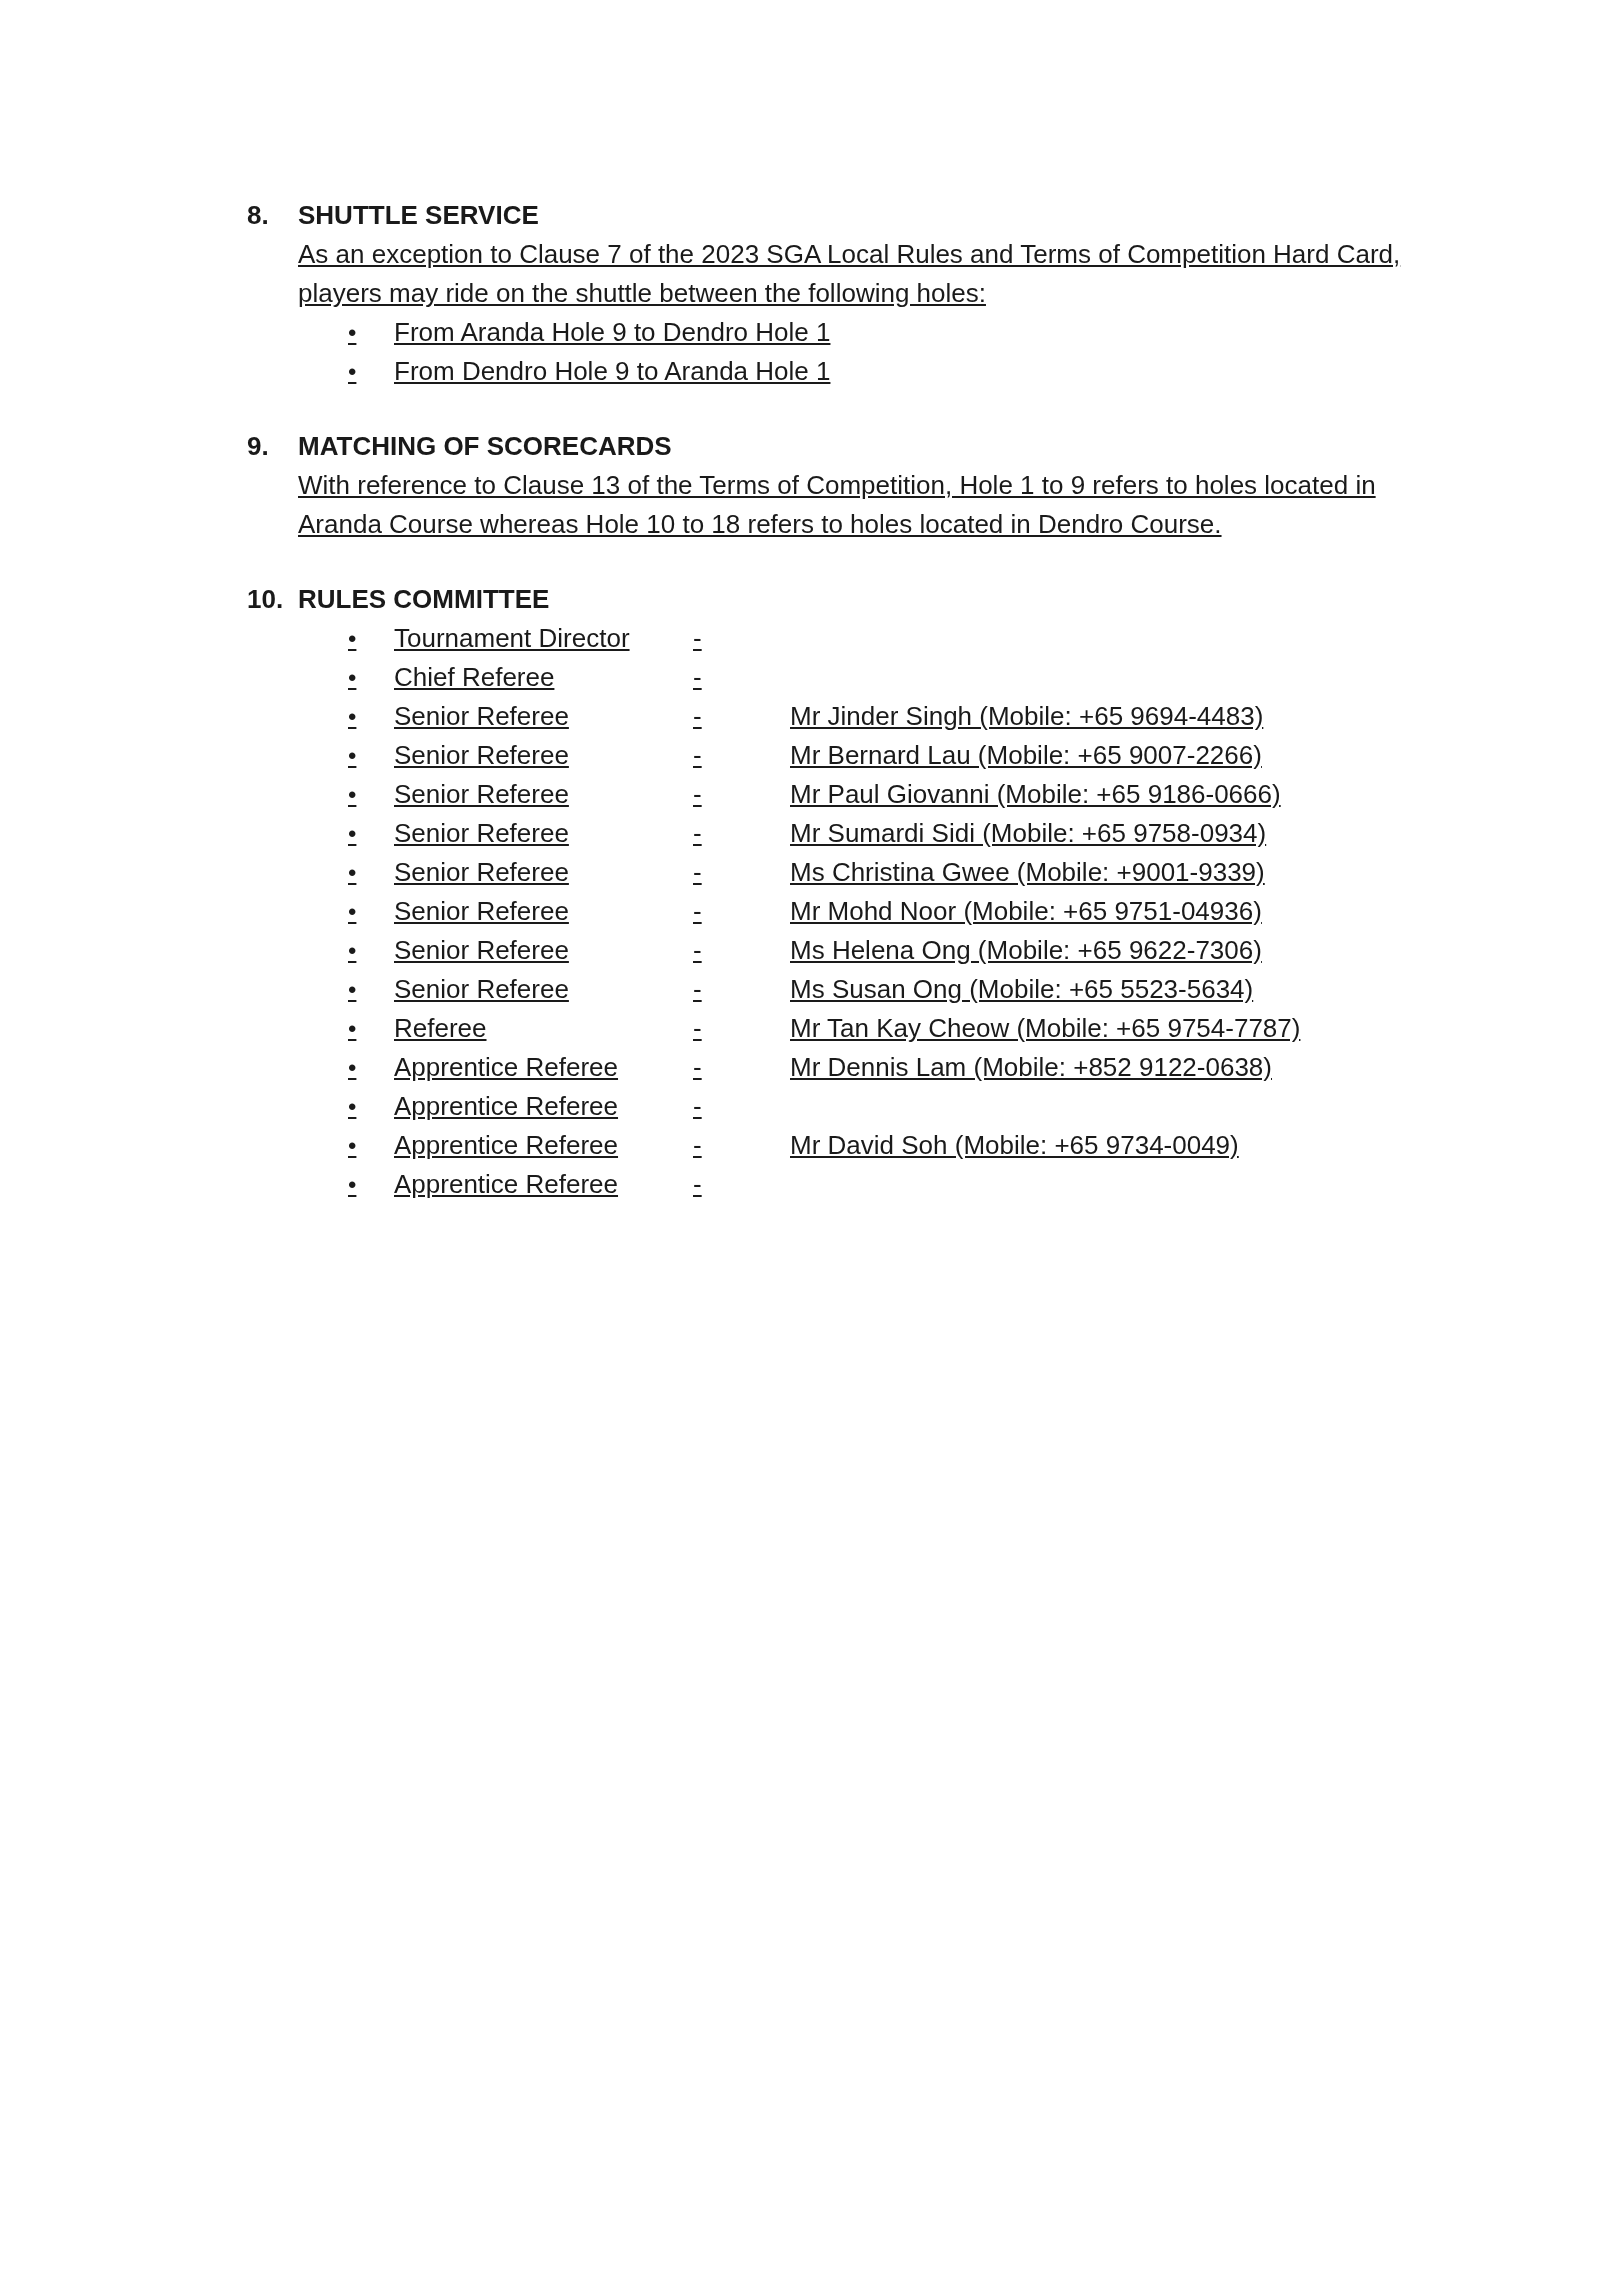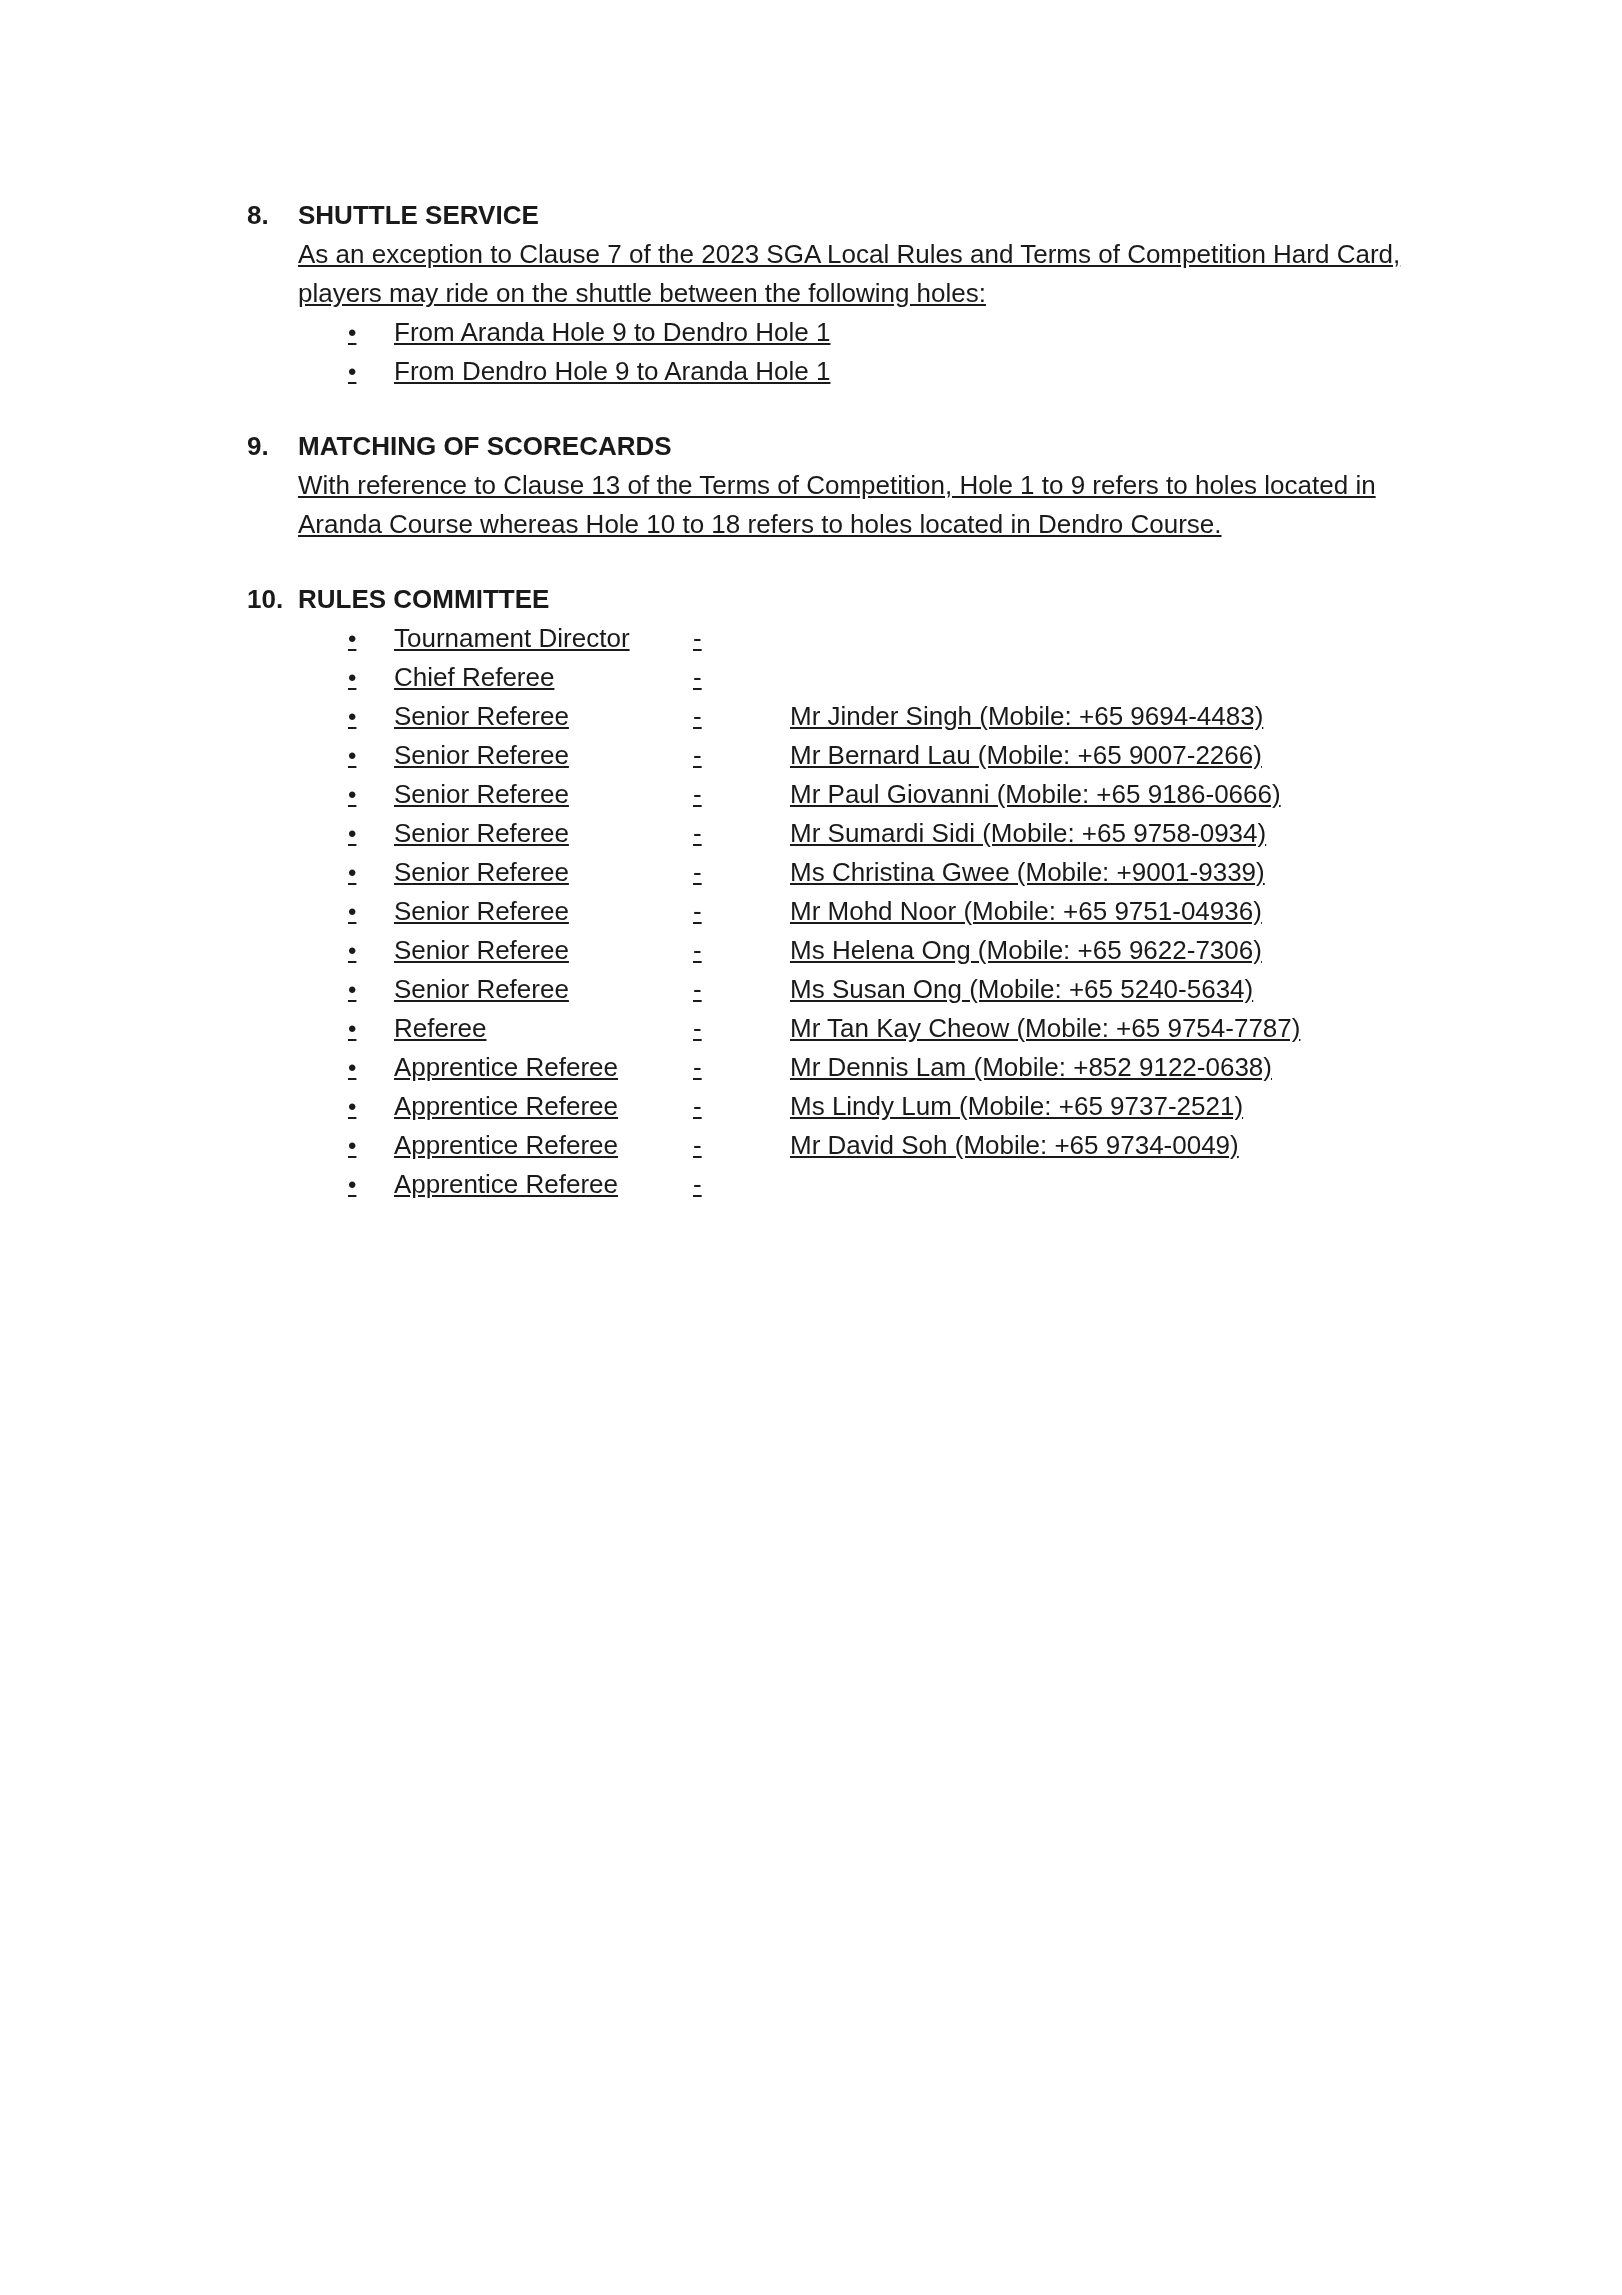--- a/index.html
+++ b/index.html
@@ -151,39 +151,38 @@
           <div class="member-row">
           <span class="bullet">•</span>
           <span class="member-role">Senior Referee</span>
           <span class="member-dash">-</span>
           <span class="member-contact">Ms Helena Ong (Mobile: +65 9622-7306)</span>
         </div>
           <div class="member-row">
           <span class="bullet">•</span>
           <span class="member-role">Senior Referee</span>
           <span class="member-dash">-</span>
-          <span class="member-contact">Ms Susan Ong (Mobile: +65 5240-5634)</span>
+          <span class="member-contact">Ms Susan Ong (Mobile: +65 5523-5634)</span>
         </div>
           <div class="member-row">
           <span class="bullet">•</span>
           <span class="member-role">Referee</span>
           <span class="member-dash">-</span>
           <span class="member-contact">Mr Tan Kay Cheow (Mobile: +65 9754-7787)</span>
         </div>
           <div class="member-row">
           <span class="bullet">•</span>
           <span class="member-role">Apprentice Referee</span>
           <span class="member-dash">-</span>
           <span class="member-contact">Mr Dennis Lam (Mobile: +852 9122-0638)</span>
         </div>
           <div class="member-row">
           <span class="bullet">•</span>
           <span class="member-role">Apprentice Referee</span>
           <span class="member-dash">-</span>
-          <span class="member-contact">Ms Lindy Lum (Mobile: +65 9737-2521)</span>
         </div>
           <div class="member-row">
           <span class="bullet">•</span>
           <span class="member-role">Apprentice Referee</span>
           <span class="member-dash">-</span>
           <span class="member-contact">Mr David Soh (Mobile: +65 9734-0049)</span>
         </div>
           <div class="member-row">
           <span class="bullet">•</span>
           <span class="member-role">Apprentice Referee</span>

